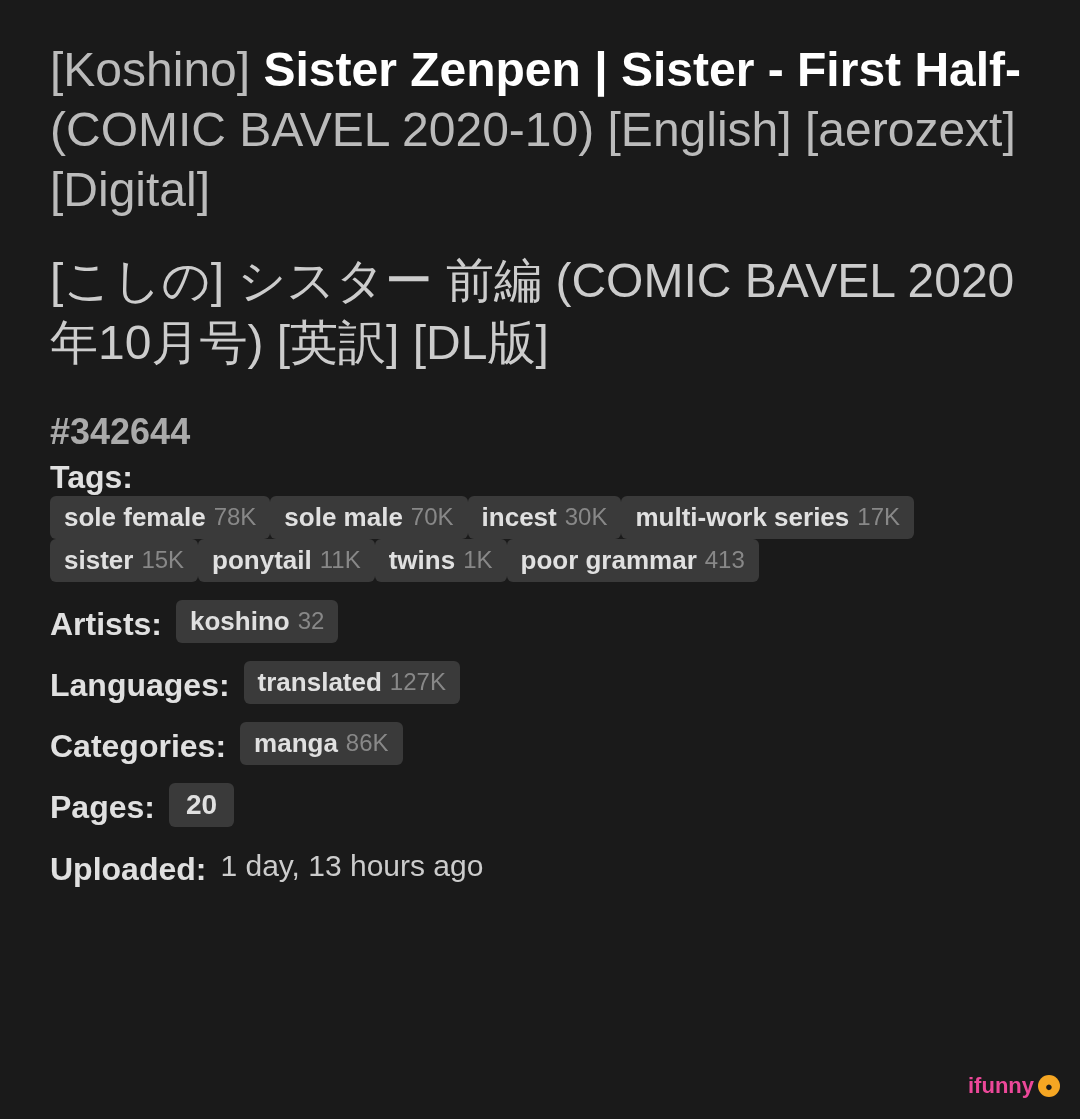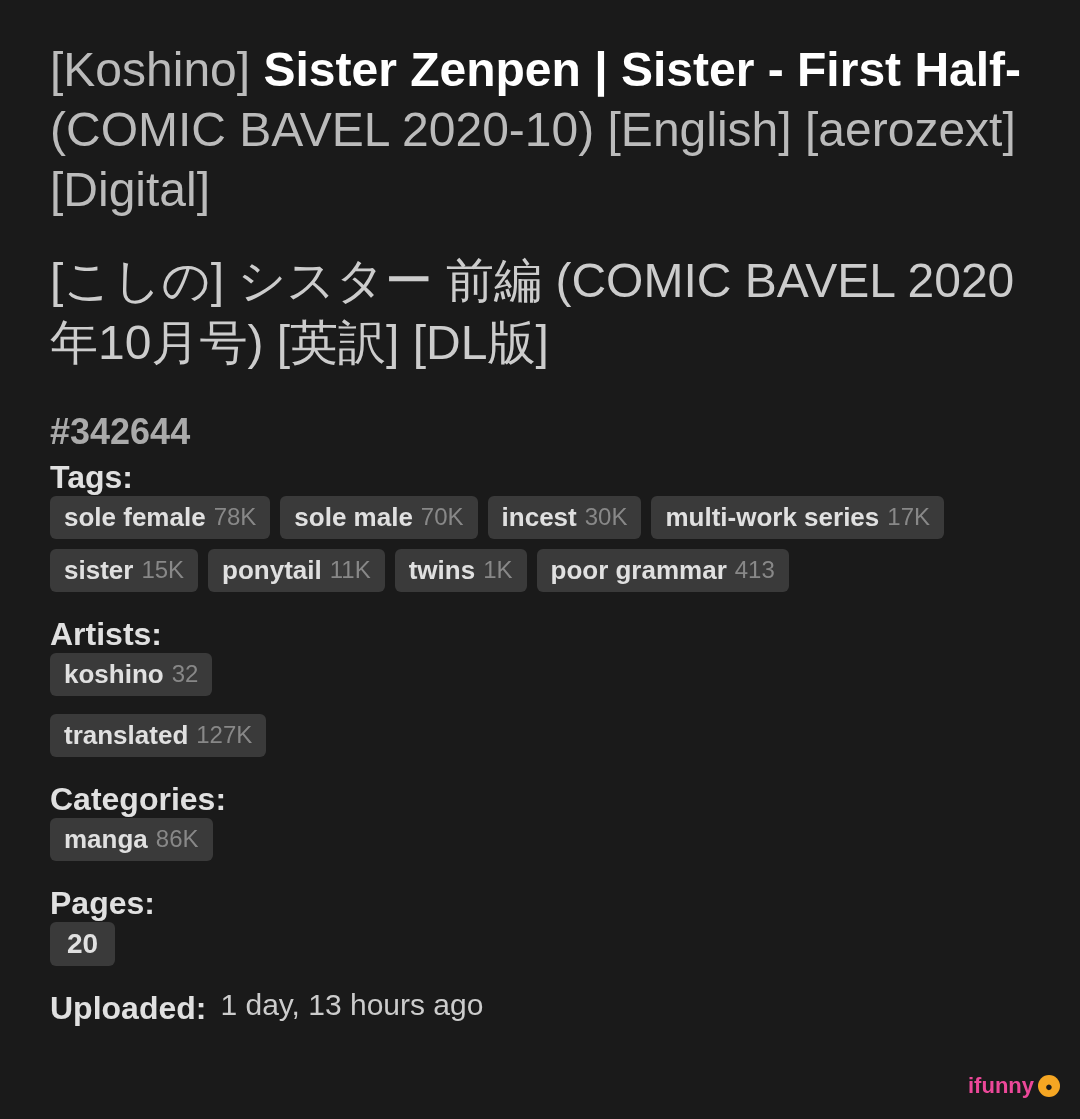--- a/index.html
+++ b/index.html
@@ -44,36 +44,35 @@
       font-weight: 700;
       color: #aaaaaa;
     }
 
     .metadata-row {
       display: flex;
       align-items: flex-start;
       flex-wrap: wrap;
       margin-bottom: 18px;
       gap: 0;
-      flex-direction: column;
     }
 
     .metadata-label {
       font-size: 32px;
       font-weight: 700;
       color: #e0e0e0;
       margin-right: 14px;
       white-space: nowrap;
       padding-top: 6px;
     }
 
     .tags-container {
       display: flex;
       flex-wrap: wrap;
-      gap: 10px;
+      gap: 0;
       align-items: center;
     }
 
     .tag {
       background-color: #3a3a3a;
       border-radius: 6px;
       padding: 6px 14px;
       display: inline-flex;
       align-items: center;
       gap: 8px;
@@ -198,20 +197,21 @@
   <span class="metadata-label">Artists:</span>
   <div class="tags-container">
     <div class="tag">
       <span class="tag-name">koshino</span>
       <span class="tag-count">32</span>
     </div>
   </div>
 </div>
 
 <div class="metadata-row">
+  <span class="metadata-label">Languages:</span>
   <div class="tags-container">
     <div class="tag">
       <span class="tag-name">translated</span>
       <span class="tag-count">127K</span>
     </div>
   </div>
 </div>
 
 <div class="metadata-row">
   <span class="metadata-label">Categories:</span>

